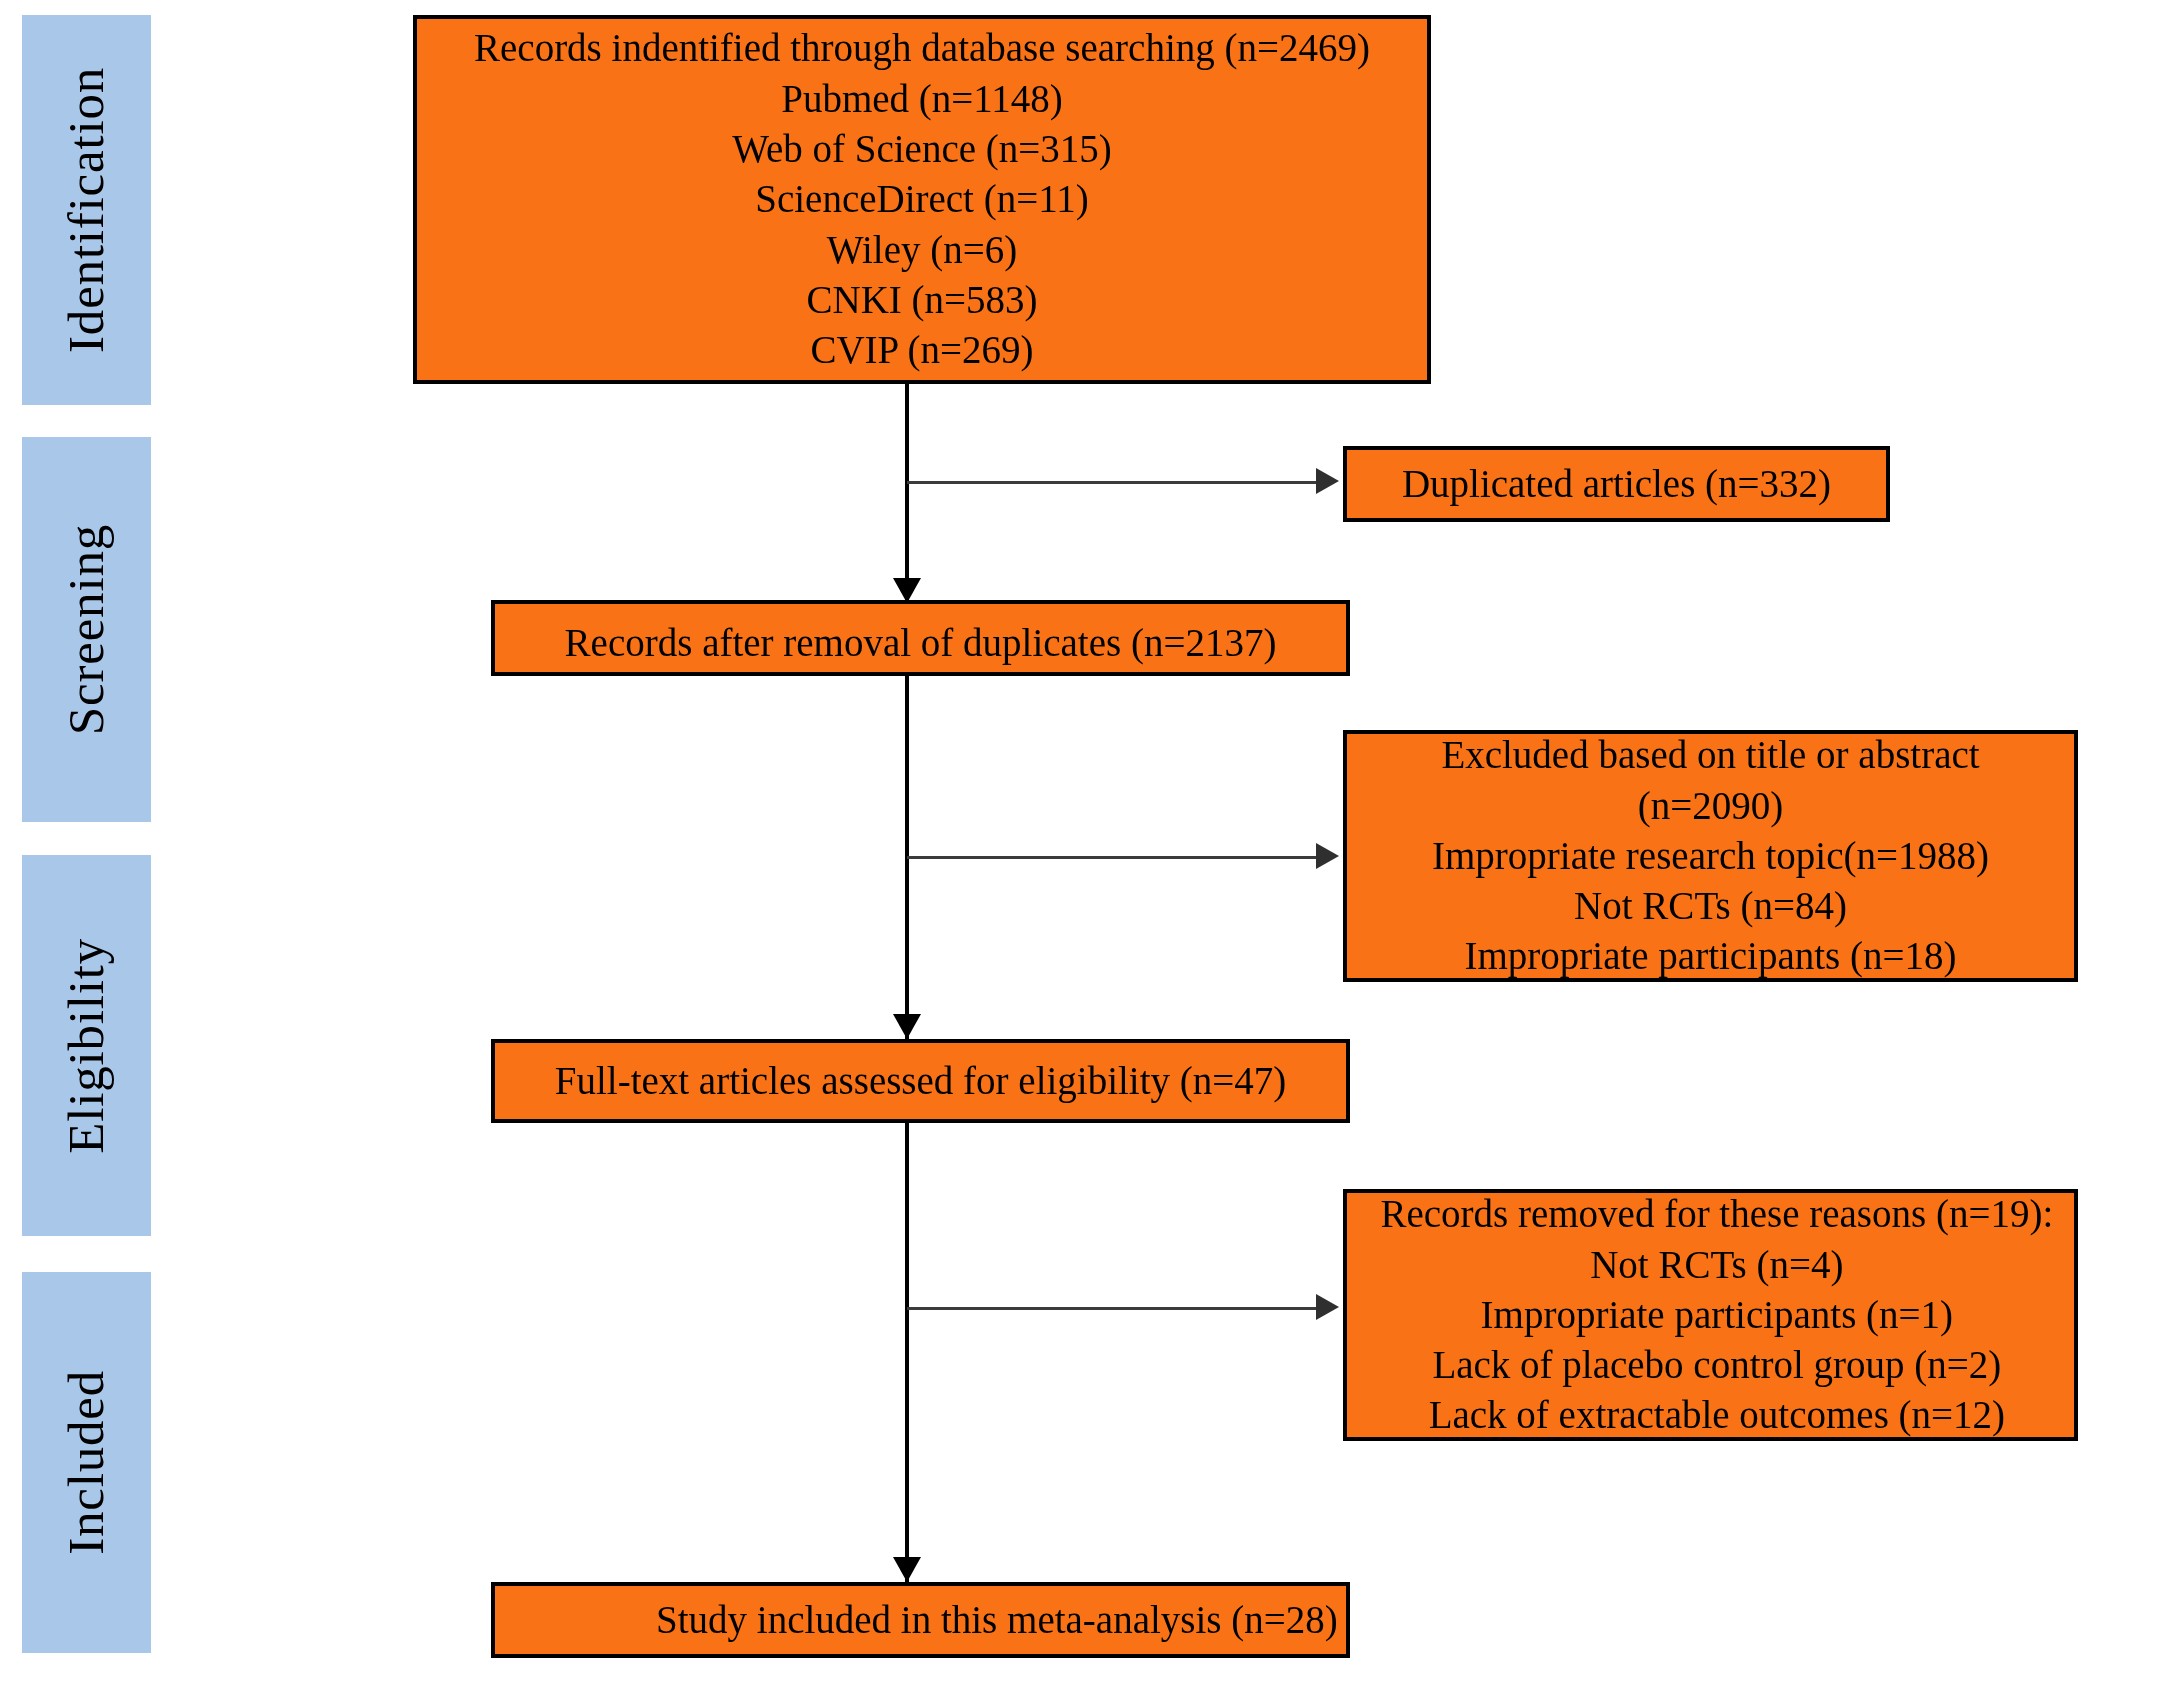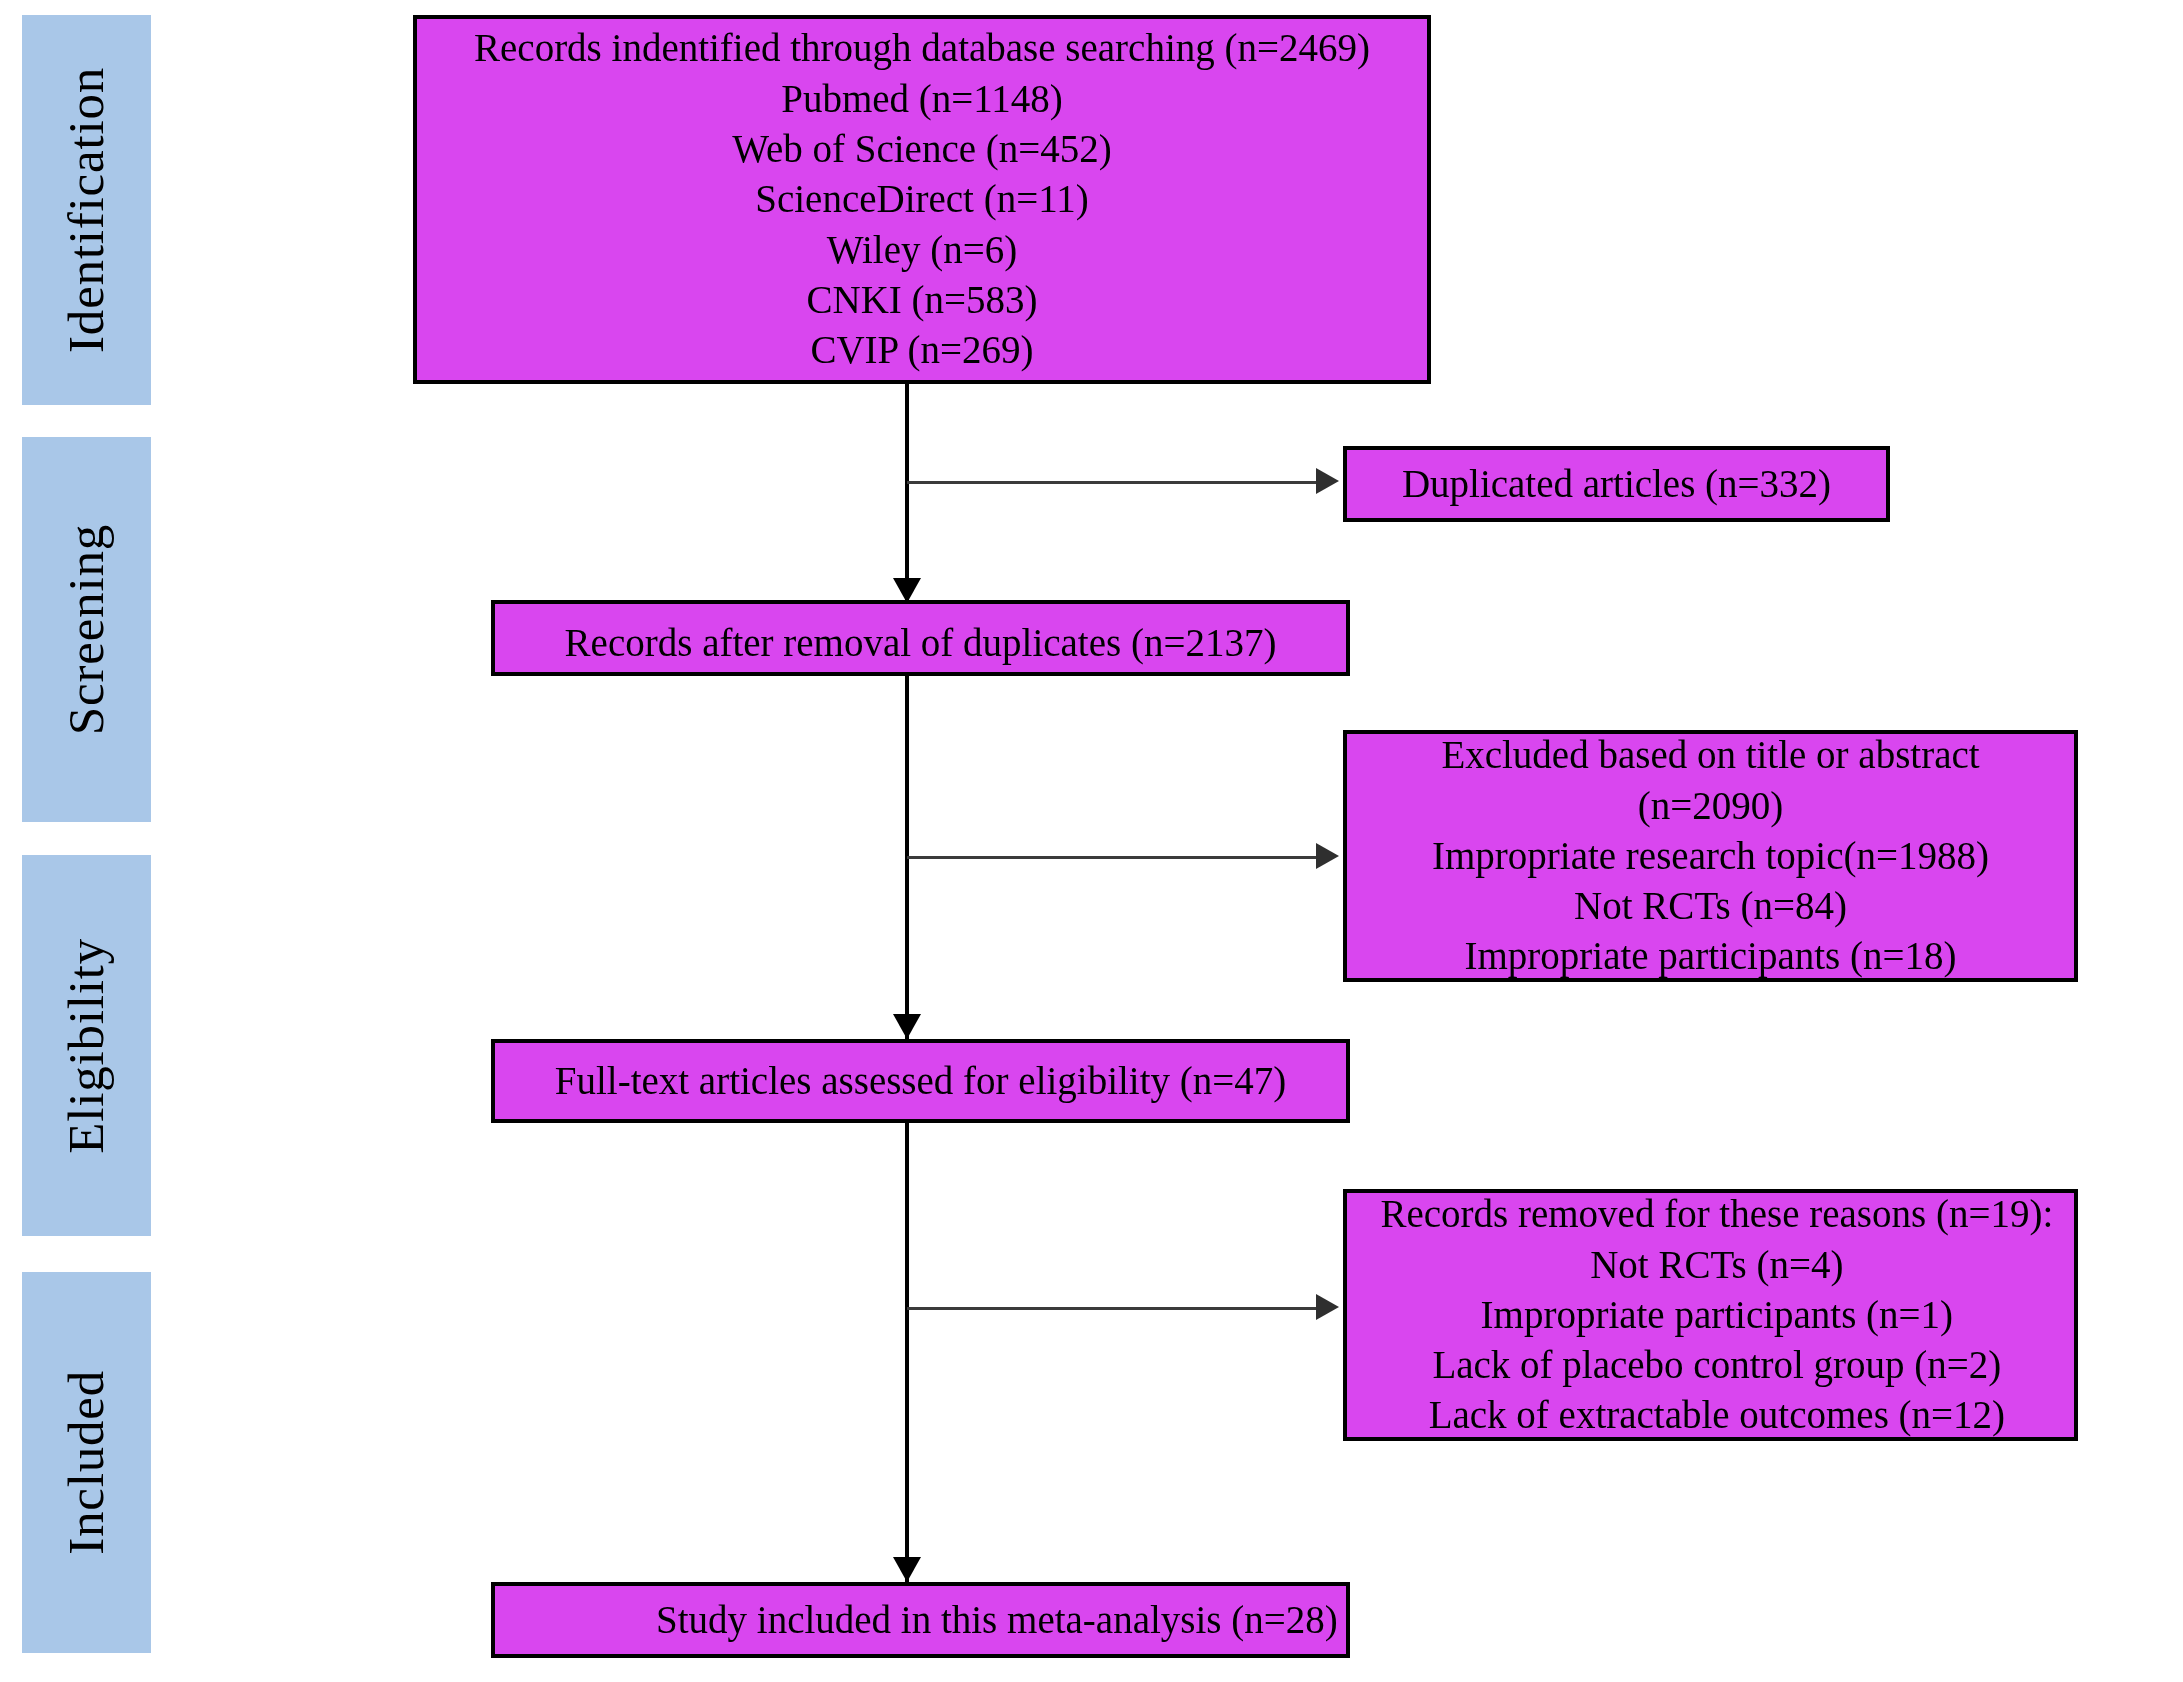--- a/index.html
+++ b/index.html
@@ -36,21 +36,21 @@
     color: #000000;
     white-space: nowrap;
     font-family: "Liberation Serif", "DejaVu Serif", serif;
   }
 
   
   .flow-box {
     position: absolute;
     box-sizing: border-box;
     border: 4.1px solid #000000;
-    background: #d946ef;
+    background: #f97316;
     display: flex;
     flex-direction: column;
     align-items: center;
     justify-content: center;
     padding: 3.3px 8.3px;
   }
   .flow-box .line {
     font-size: 39px;
     line-height: 1.29;
     text-align: center;
@@ -121,21 +121,21 @@
 
   <div class="v-line" style="left:905px; top:1113px; height:476px;"></div>
   <div class="arrow-down" style="left:893px; top:1557px;"></div>
 
   <div class="h-line" style="left:907px; top:1307px; width:413px;"></div>
   <div class="arrow-right" style="left:1316px; top:1294px;"></div>
 
   <div class="flow-box" style="left:413px; top:15px; width:1018px; height:369px;">
     <div class="line">Records indentified through database searching (n=2469)</div>
     <div class="line">Pubmed (n=1148)</div>
-    <div class="line">Web of Science (n=452)</div>
+    <div class="line">Web of Science (n=315)</div>
     <div class="line">ScienceDirect (n=11)</div>
     <div class="line">Wiley (n=6)</div>
     <div class="line">CNKI (n=583)</div>
     <div class="line">CVIP (n=269)</div>
   </div>
 
   <div class="flow-box" style="left:1343px; top:446px; width:547px; height:76px;align-items:center;">
     <div class="line">Duplicated articles (n=332)</div>
   </div>
 

